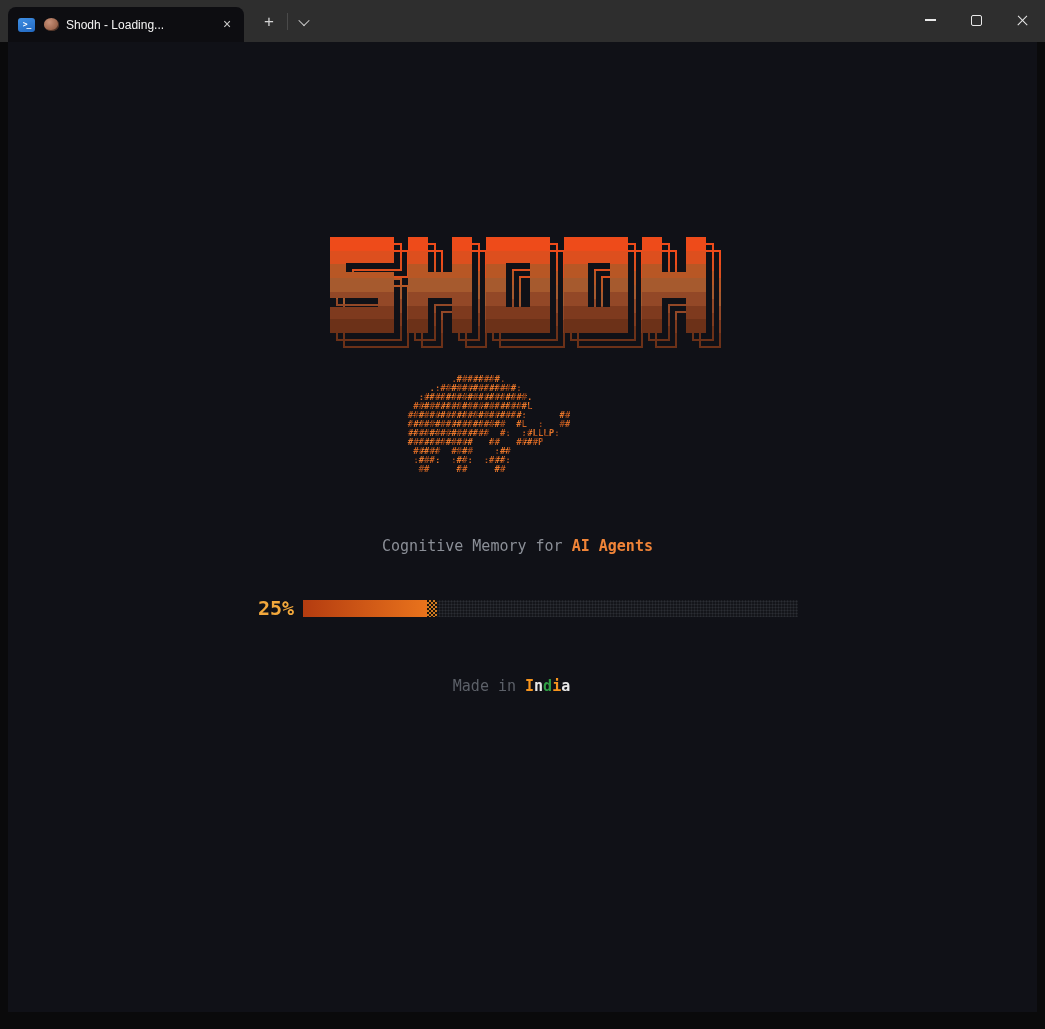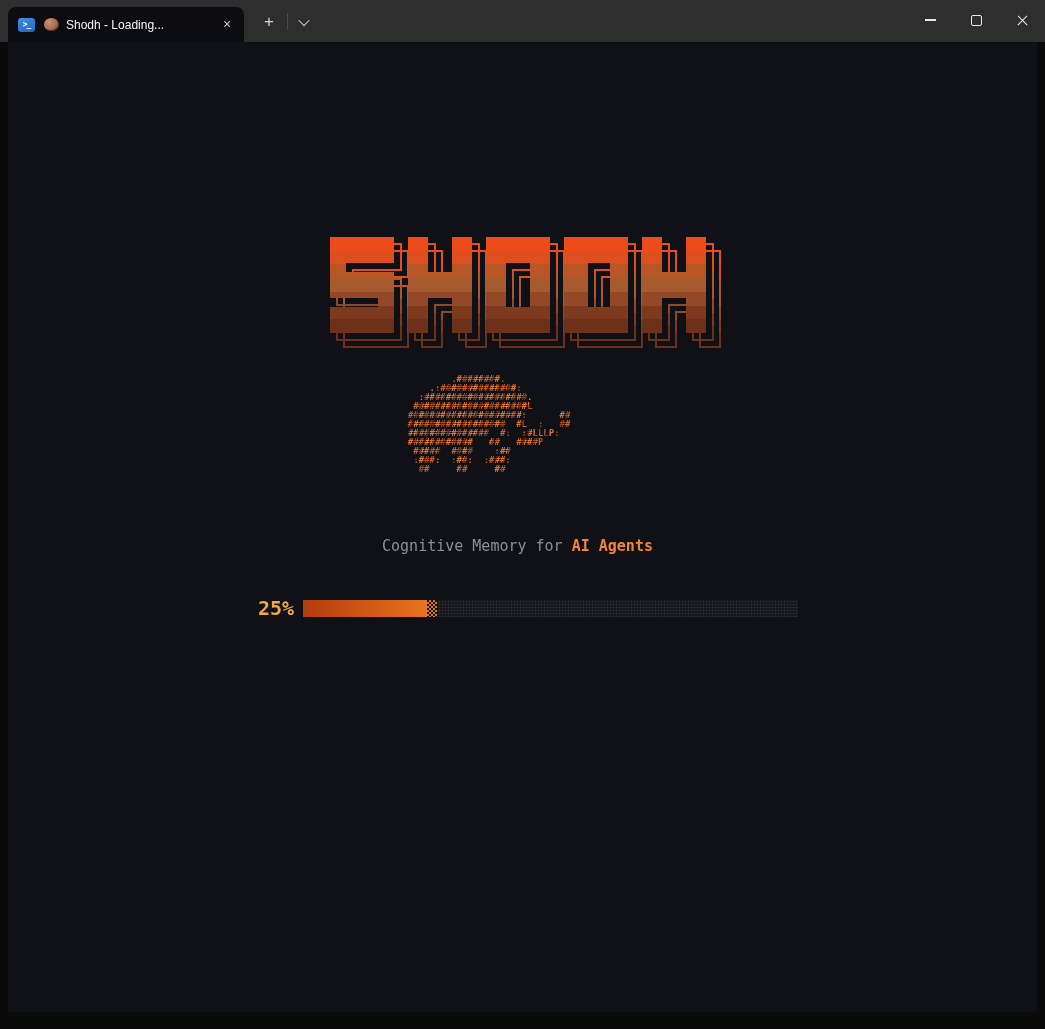--- a/index.html
+++ b/index.html
@@ -224,14 +224,17 @@
   </div>
 
   <div class="progress-row">
     <span class="pct">25%</span>
     <div class="bar-track">
       <div class="bar-fill" style="width: 25%;"></div>
       <div class="bar-dither" style="left: 25%;"></div>
     </div>
   </div>
 
+  <div class="footer">
+    <span>Made in </span><span class="country"><span style="color: rgb(247, 148, 30);">I</span><span style="color: rgb(232, 232, 232);">n</span><span style="color: rgb(47, 158, 68);">d</span><span style="color: rgb(247, 148, 30);">i</span><span style="color: rgb(232, 232, 232);">a</span></span>
+  </div>
 
 </div>
 
 </body></html>

